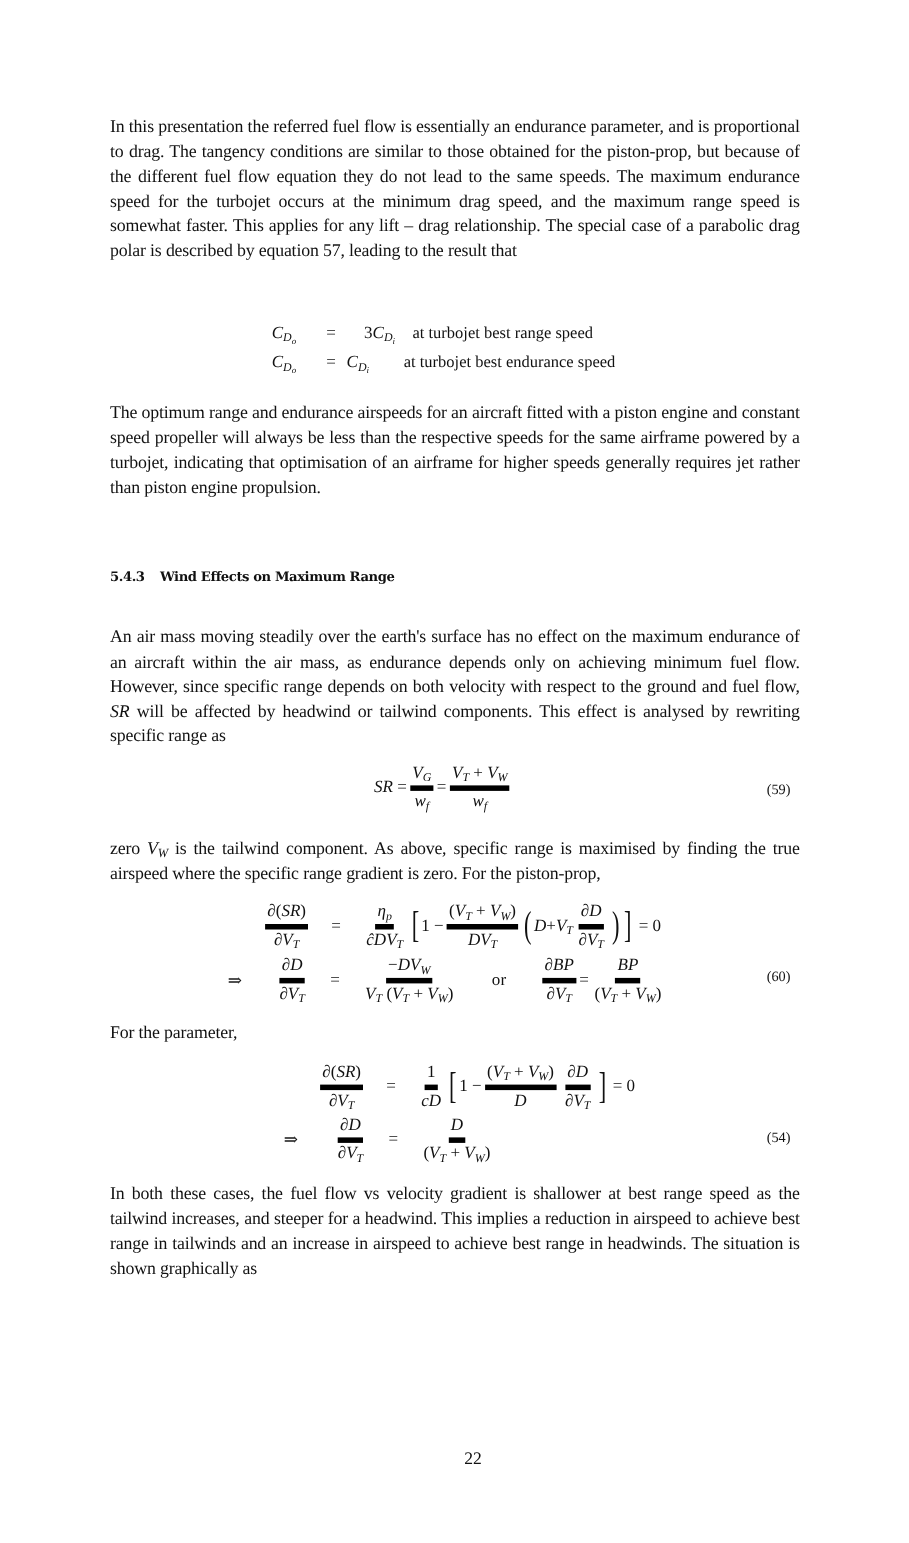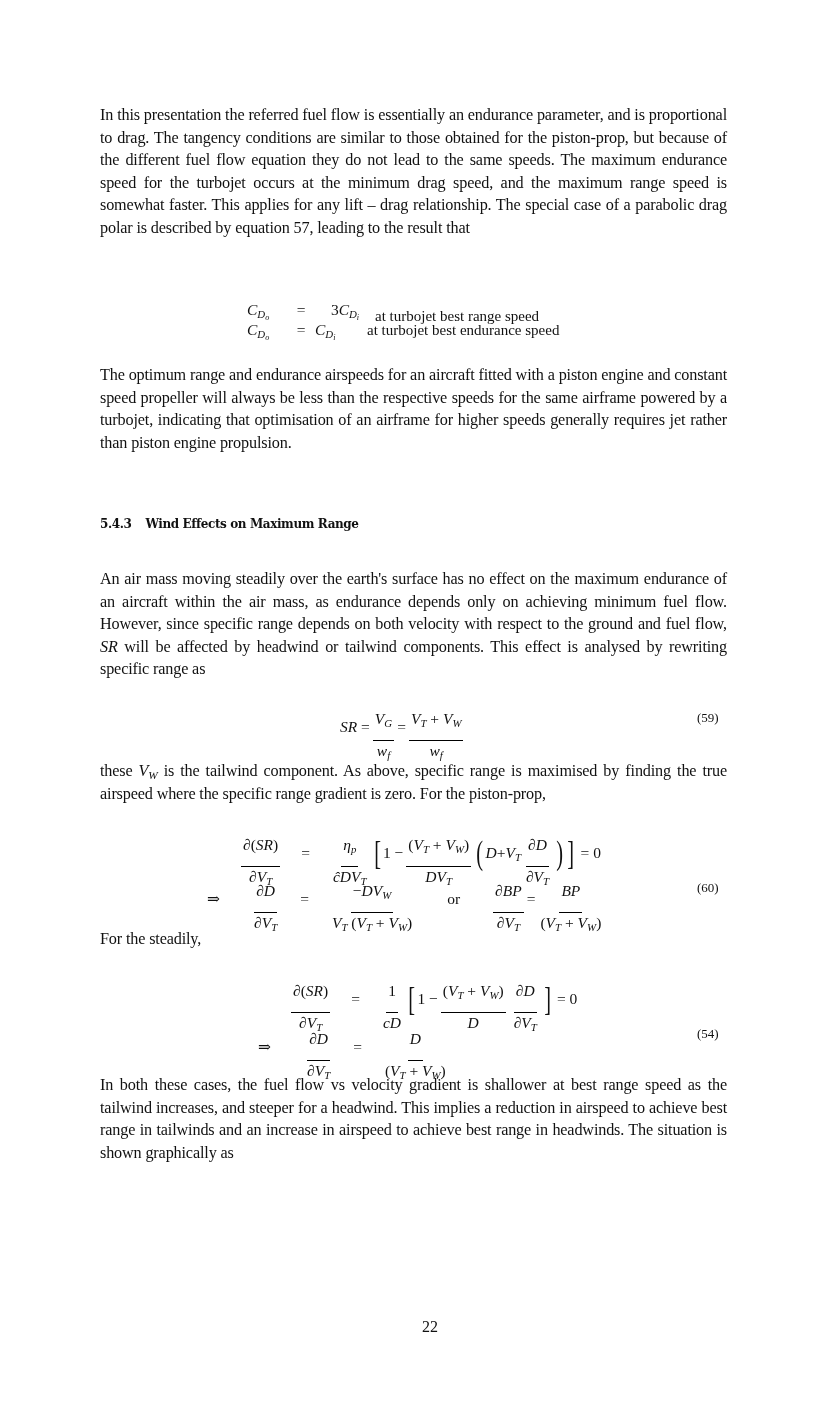--- a/index.html
+++ b/index.html
@@ -18,39 +18,39 @@
       position: absolute; left: 100px; top: 517px;
       font-size: 12px; font-weight: bold; font-family: "DejaVu Serif", serif; letter-spacing: -0.4px;
     }
     .heading .num { margin-right: 14px; }
     .math { font-family: "Liberation Serif", "DejaVu Serif", serif; }
     .it { font-style: italic; }
     sub { font-size: 0.7em; vertical-align: -0.3em; line-height: 0; }
     sub sub { font-size: 0.75em; }
     .eqrow { position: absolute; font-size: 15.5px; white-space: nowrap; display: flex; align-items: center; }
     .frac { display: inline-flex; flex-direction: column; align-items: center; vertical-align: middle; margin: 0 3px; }
-    .frac .n { padding: 0 2px 12px; border-bottom: 1px solid #000000; line-height: 18px; margin-top: 16px; }
+    .frac .n { padding: 0 2px 2px; border-bottom: 5px solid #000000; line-height: 18px; }
     .frac .d { padding: 1px 2px 0; line-height: 18px; }
     .eqno { position: absolute; left: 697px; font-size: 13px; }
     .big { font-size: 34px; line-height: 30px; font-weight: 200; transform: scaleX(0.6); display: inline-block; }
     .pnum { position: absolute; left: 422px; top: 1318px; font-size: 16px; }
   </style>
 </head>
 <body>
 
 <div class="page">
 
   <p class="para" style="top:104px; margin:0;">In this presentation the referred fuel flow is essentially an endurance parameter, and is proportional to drag. The tangency conditions are similar to those obtained for the piston-prop, but because of the different fuel flow equation they do not lead to the same speeds. The maximum endurance speed for the turbojet occurs at the minimum drag speed, and the maximum range speed is somewhat faster. This applies for any lift – drag relationship. The special case of a parabolic drag polar is described by equation 57, leading to the result that</p>
 
   <div>
     <div class="eqrow" style="left:247px; top:294px;">
       <span class="math it" style="width:40px;">C<sub>D<sub>o</sub></sub></span>
       <span style="width:28px; text-align:center;">=</span>
       <span class="math" style="width:60px;text-align:center;">3<span class="it">C<sub>D<sub>i</sub></sub></span></span>
-      <span style="font-size:15px;margin-top:14px;">at turbojet best range speed</span>
+      <span style="font-size:15px;">at turbojet best range speed</span>
     </div>
     <div class="eqrow" style="left:247px; top:321px;">
       <span class="math it" style="width:40px;">C<sub>D<sub>o</sub></sub></span>
       <span style="width:28px; text-align:center;">=</span>
       <span class="math it" style="width:52px;">C<sub>D<sub>i</sub></sub></span>
       <span style="font-size:15px;">at turbojet best endurance speed</span>
     </div>
   </div>
 
   <p class="para" style="top:364px; margin:0;">The optimum range and endurance airspeeds for an aircraft fitted with a piston engine and constant speed propeller will always be less than the respective speeds for the same airframe powered by a turbojet, indicating that optimisation of an airframe for higher speeds generally requires jet rather than piston engine propulsion.</p>
@@ -69,21 +69,21 @@
           <span class="d it">w<sub>f</sub></span>
         </span>=
       <span class="frac">
           <span class="n"><span class="it">V<sub>T</sub></span> + <span class="it">V<sub>W</sub></span></span>
           <span class="d it">w<sub>f</sub></span>
         </span>
     </div>
     <span class="eqno" style="top:710px;">(59)</span>
   </div>
 
-  <p class="para" style="top:760px; margin:0;"><span>these </span><span class="it">V<sub>W</sub></span><span> is the tailwind component. As above, specific range is maximised by finding the true airspeed where the specific range gradient is zero. For the piston-prop,</span></p>
+  <p class="para" style="top:760px; margin:0;"><span>zero </span><span class="it">V<sub>W</sub></span><span> is the tailwind component. As above, specific range is maximised by finding the true airspeed where the specific range gradient is zero. For the piston-prop,</span></p>
 
   <div>
     <div class="eqrow" style="left:238px; top:820px;">
       <span class="frac">
           <span class="n"><span class="it">∂</span>(<span class="it">SR</span>)</span>
           <span class="d it">∂V<sub>T</sub></span>
         </span>
       <span style="margin:0 18px;">=</span>
       <span class="frac">
           <span class="n it">η<sub>p</sub></span>
@@ -117,21 +117,21 @@
           <span class="d it">∂V<sub>T</sub></span>
         </span>=
       <span class="frac">
           <span class="n it">BP</span>
           <span class="d">(<span class="it">V<sub>T</sub></span> + <span class="it">V<sub>W</sub></span>)</span>
         </span>
     </div>
     <span class="eqno" style="top:880px;">(60)</span>
   </div>
 
-  <p class="para" style="top:928px; margin:0;">For the steadily,</p>
+  <p class="para" style="top:928px; margin:0;">For the parameter,</p>
 
   <div>
     <div class="eqrow" style="left:288px; top:966px;">
       <span class="frac">
           <span class="n"><span class="it">∂</span>(<span class="it">SR</span>)</span>
           <span class="d it">∂V<sub>T</sub></span>
         </span>
       <span style="margin:0 18px;">=</span>
       <span class="frac">
           <span class="n">1</span>

